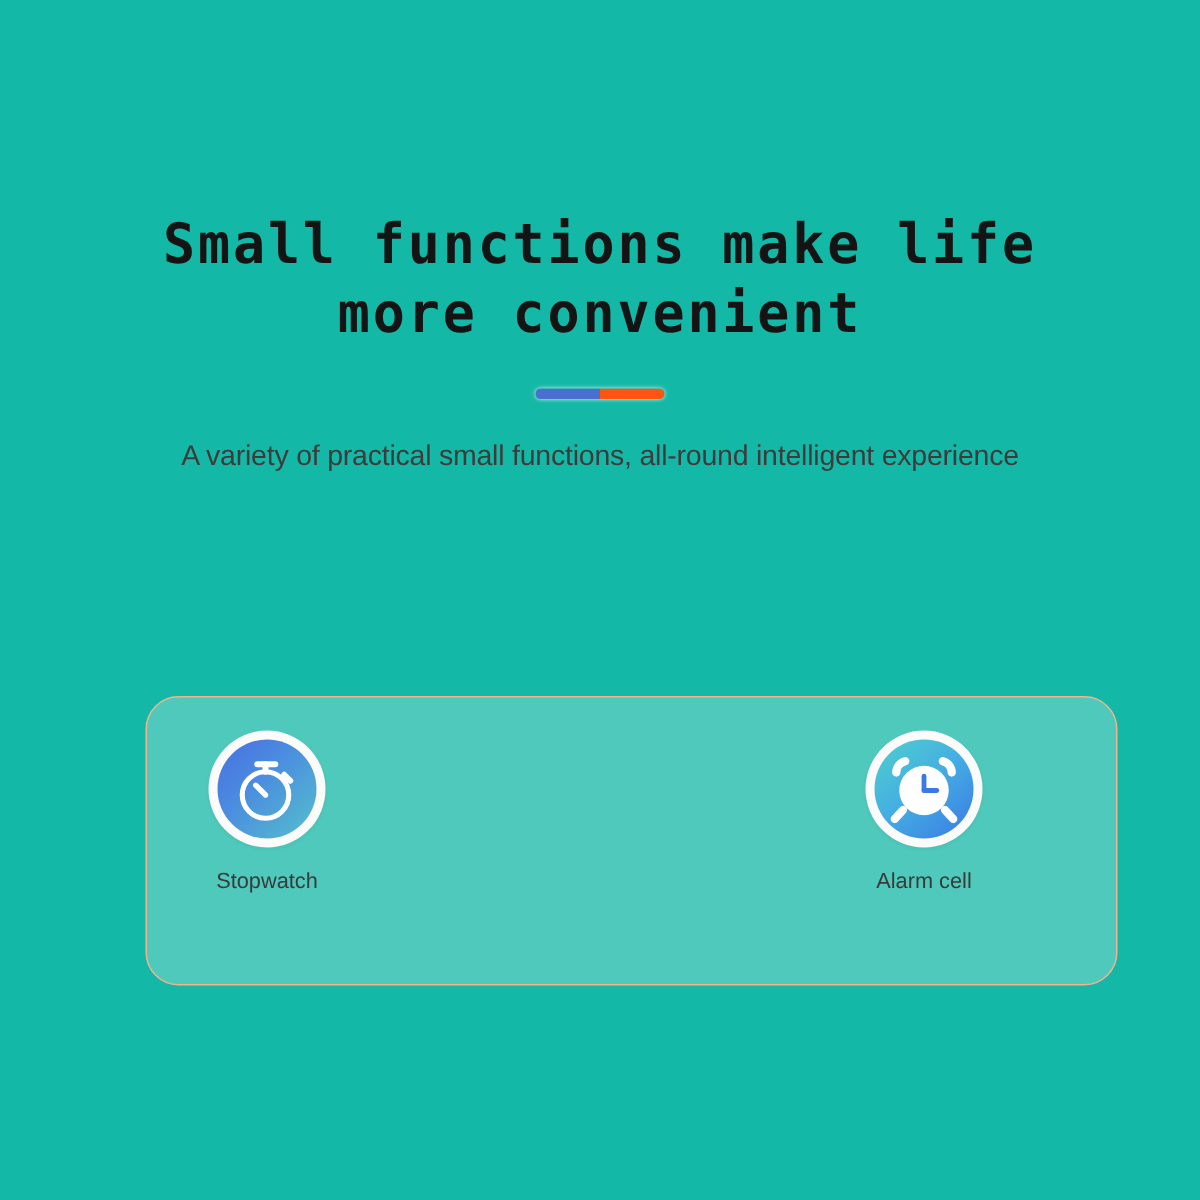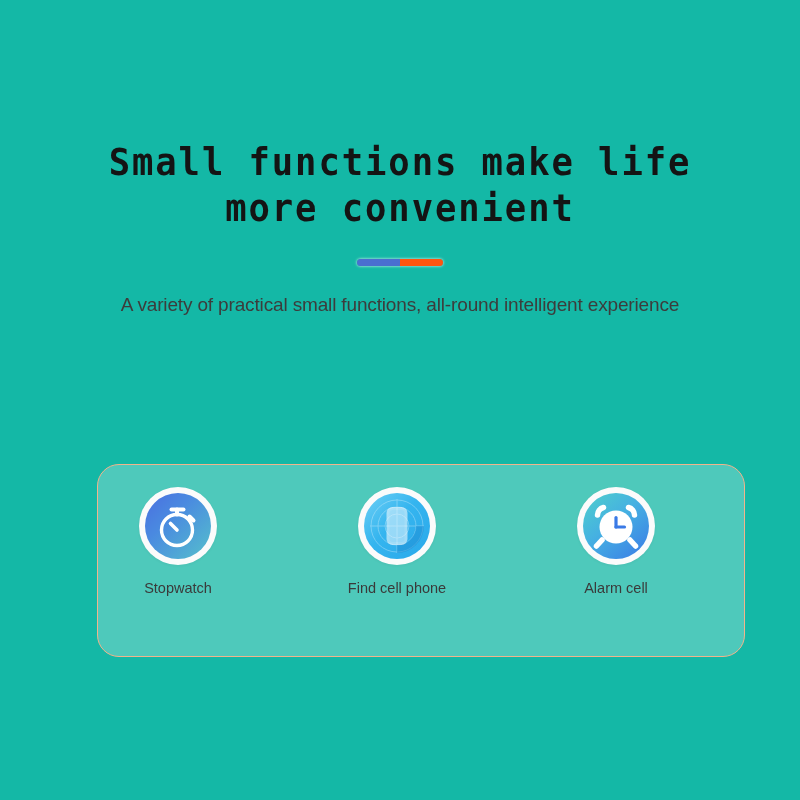--- a/index.html
+++ b/index.html
@@ -166,40 +166,20 @@
                 <path d="M32 16.5 V21.5" stroke-width="4"></path>
                 <path d="M44.5 23.5 L48.5 27.5" stroke-width="4"></path>
                 <path d="M32 37 L25.5 30.5" stroke-width="3.6"></path>
               </g>
             </svg>
           </div>
         </div>
         <div class="feature-label">Stopwatch</div>
       </div>
 
-      <div class="feature">
-        <div class="icon-halo">
-          <div class="icon-circle ic-findphone">
-            <svg width="66" height="66" viewBox="0 0 66 66">
-
-              <g fill="none" stroke="#ffffff" stroke-width="1" opacity="0.30">
-                <circle cx="33" cy="33" r="26"></circle>
-                <circle cx="33" cy="33" r="19"></circle>
-                <circle cx="33" cy="33" r="12"></circle>
-                <path d="M33 6 V60 M6 33 H60"></path>
-              </g>
-
-              <path d="M33 60 A27 27 0 0 0 60 33 L52 33 A19 19 0 0 1 33 52 Z" fill="#1f8fd6" opacity="0.55"></path>
-
-              <rect x="24" y="15.5" width="18" height="35" rx="4.5" fill="#eaf8ff" opacity="0.55" stroke="#ffffff" stroke-width="3"></rect>
-            </svg>
-          </div>
-        </div>
-        <div class="feature-label">Find cell phone</div>
-      </div>
 
 
 
       <div class="feature">
         <div class="icon-halo">
           <div class="icon-circle ic-alarm">
             <svg width="66" height="66" viewBox="0 0 66 66">
 
               <path d="M20.5 14.5 A8 8 0 0 0 14.5 22" stroke="#ffffff" stroke-width="5.5" stroke-linecap="round" fill="none"></path>
               <path d="M45.5 14.5 A8 8 0 0 1 51.5 22" stroke="#ffffff" stroke-width="5.5" stroke-linecap="round" fill="none"></path>

